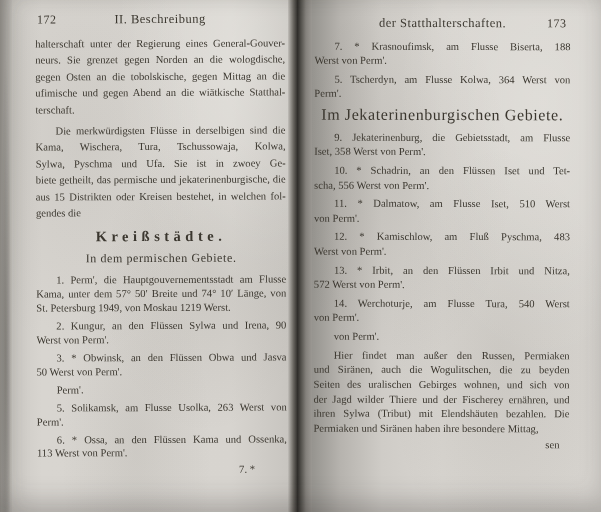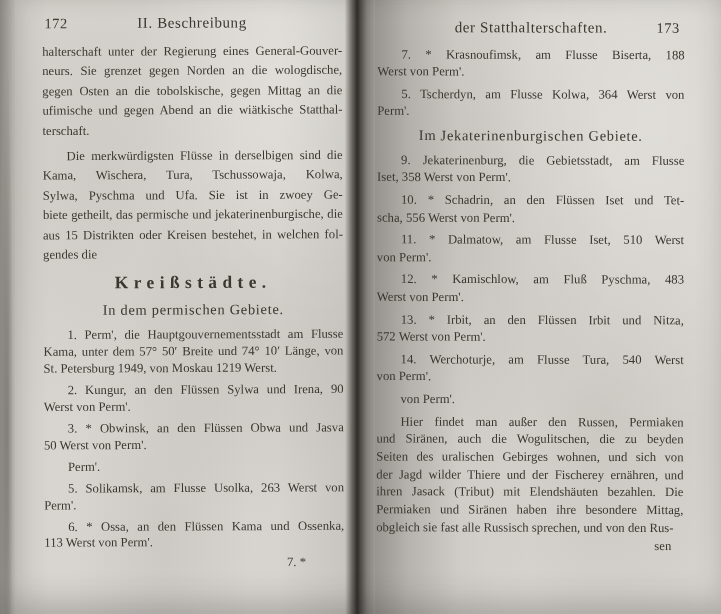--- a/index.html
+++ b/index.html
@@ -71,21 +71,21 @@
 
   .section-heading{
     text-align:center;font-size:14.5px;font-weight:bold;
     letter-spacing:4.5px;margin:7px 0 6px 0;
   }
   .sub-heading{
     text-align:center;font-size:12px;font-weight:normal;
     letter-spacing:0.6px;margin:0 0 7px 0;
   }
   .section-heading-right{
-    text-align:center;font-size:12px;font-weight:normal;
+    text-align:center;font-size:16px;font-weight:normal;
     letter-spacing:0.6px;margin:4px 0 7px 0;font-family:Liberation Serif, serif;
   }
   .catchword{font-size:10.6px;margin-top:2px;}
   .catchword.cw-left{text-align:right;padding-right:32px;}
   .catchword.cw-right{text-align:right;padding-right:10px;}
 
   
   .vignette{
     position:absolute;inset:0;pointer-events:none;
     box-shadow:inset 0 -14px 22px rgba(50,47,42,0.18), inset 14px 0 18px rgba(50,47,42,0.10);
@@ -203,23 +203,22 @@
         </div>
       <div class="entry justify indent-first">
           <div class="line">von Perm'.</div>
         </div>
 
       <div class="para justify indent-first">
           <div class="line">Hier findet man außer den Russen,  Permiaken</div>
           <div class="line">und Siränen,  auch die Wogulitschen,  die zu beyden</div>
           <div class="line">Seiten des uralischen Gebirges wohnen,  und sich von</div>
           <div class="line">der Jagd wilder Thiere und der Fischerey ernähren, und</div>
-          <div class="line">ihren Jasack (Tribut) mit Elendshäuten bezahlen.  Die</div>
+          <div class="line">ihren Sylwa (Tribut) mit Elendshäuten bezahlen.  Die</div>
           <div class="line">Permiaken und Siränen haben ihre besondere Mittag,</div>
-          <div class="line">obgleich sie fast alle Russisch sprechen, und von den Rus-</div>
         </div>
 
       <div class="catchword cw-right">sen</div>
     </div>
   </div>
 
   <div class="vignette"></div>
 </div>
 
 </body></html>

